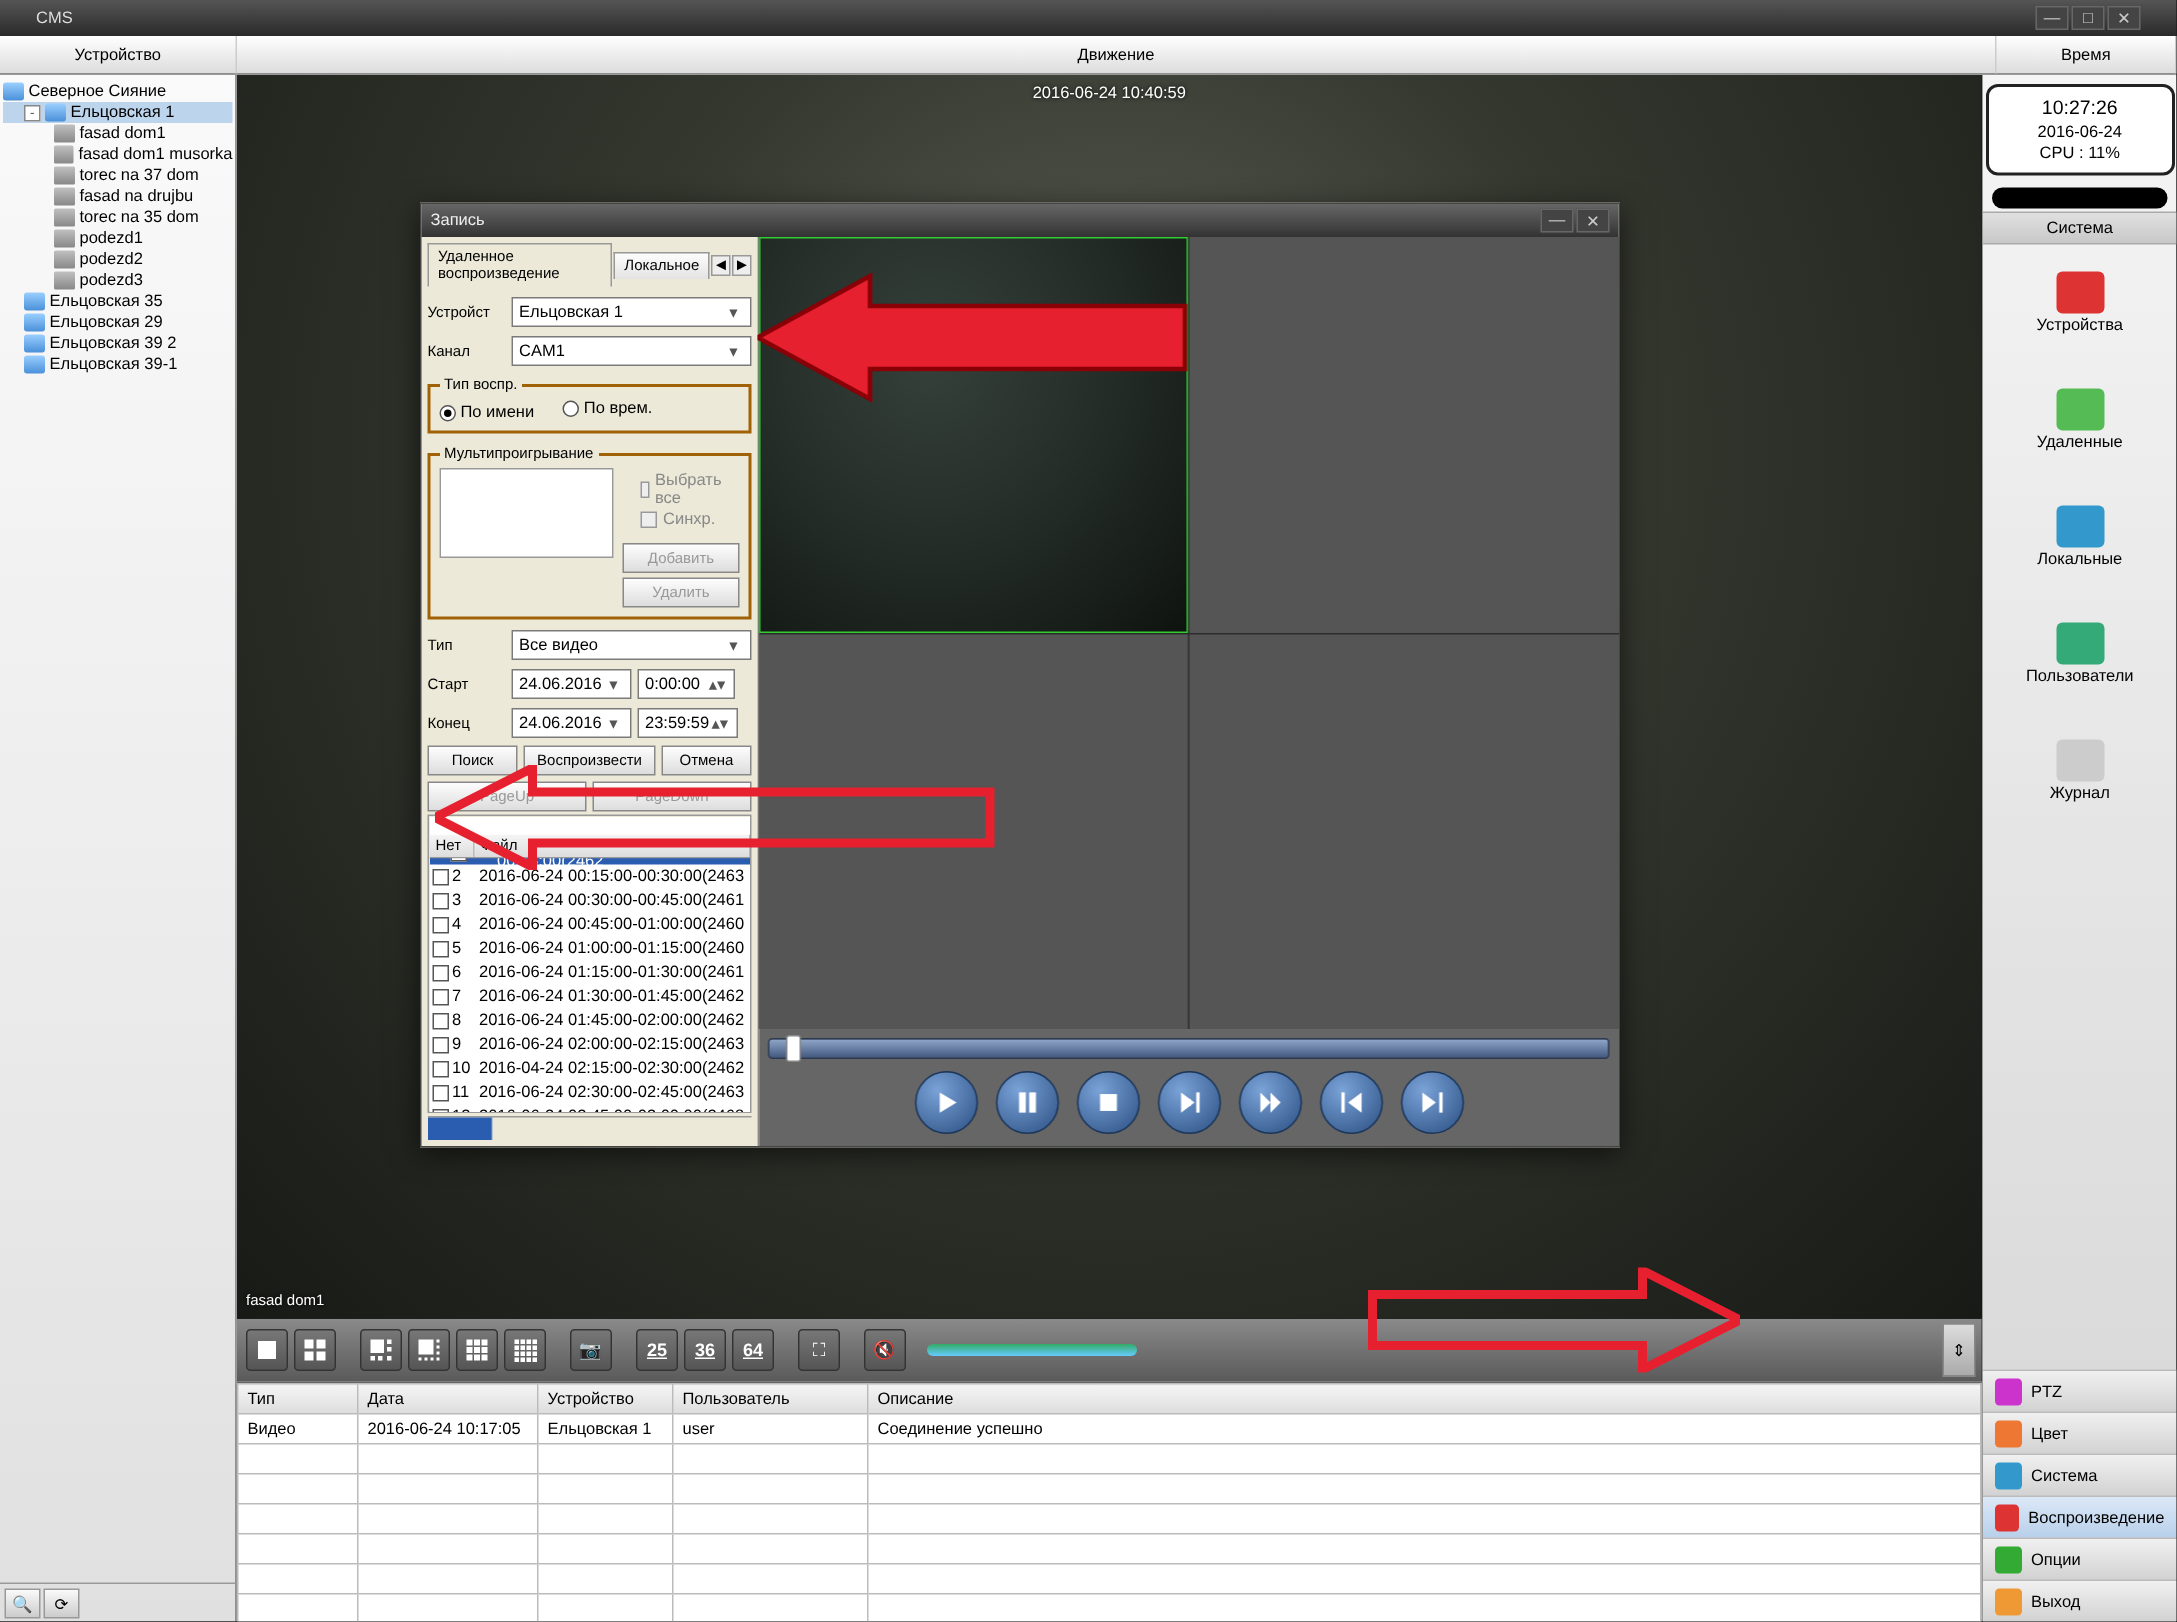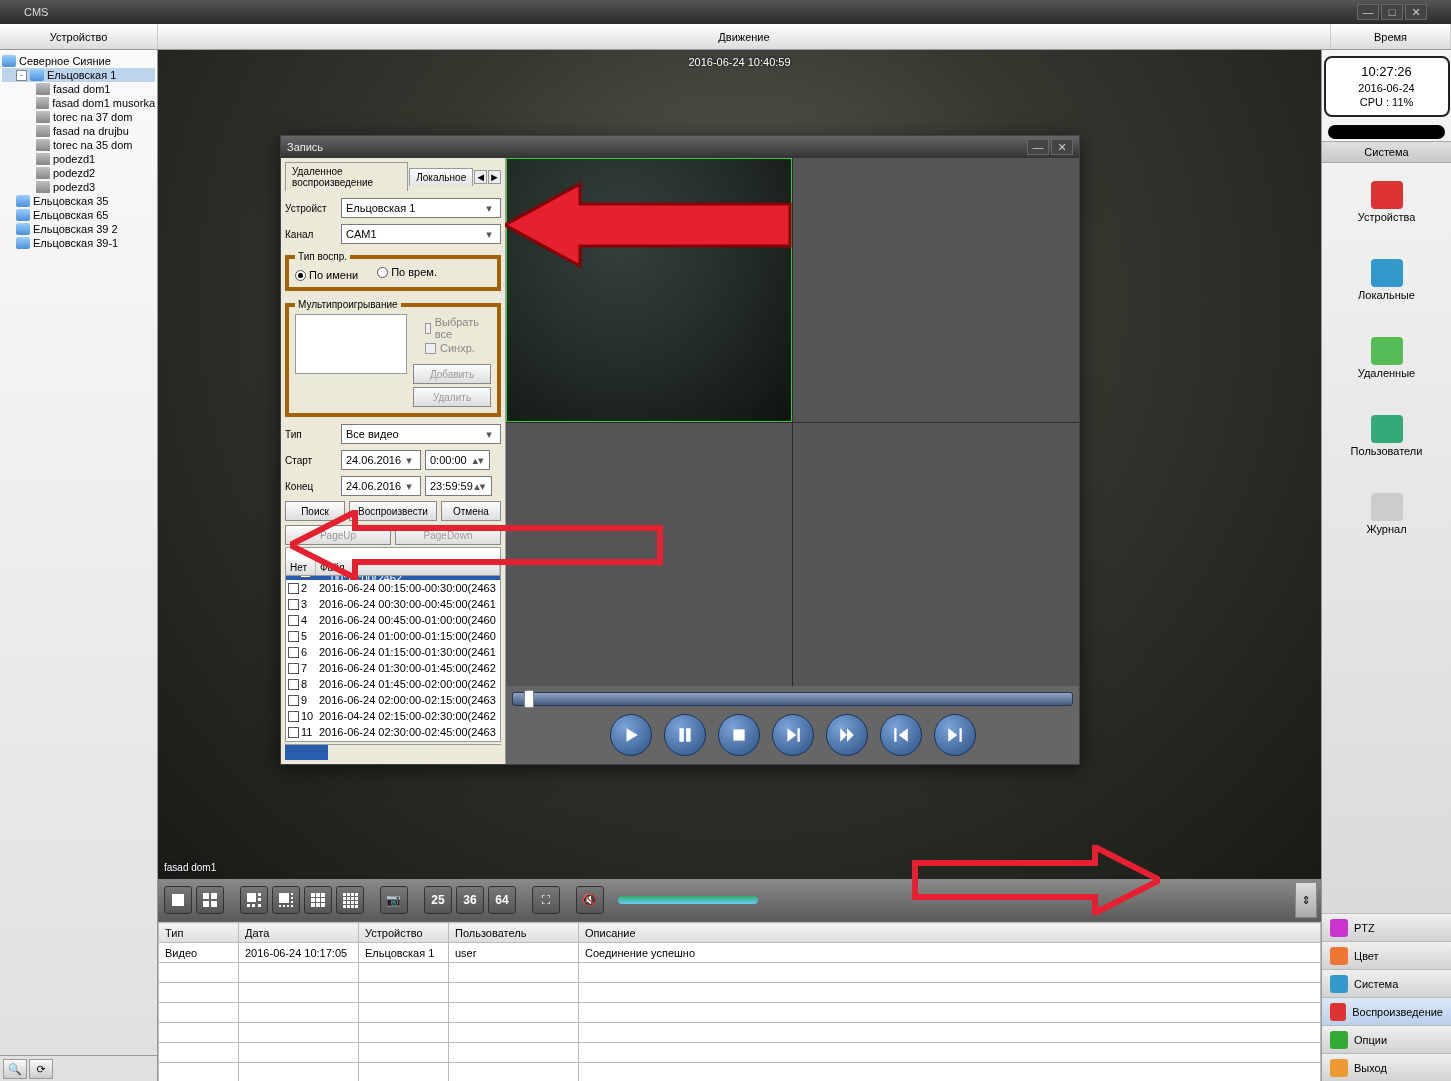--- a/index.html
+++ b/index.html
@@ -29,21 +29,21 @@
   
   .center { flex:1; display:flex; flex-direction:column; background:#000; min-width:0; position:relative; }
   .video-area { flex:1; position:relative; background:#000; }
   .cam-main { position:absolute; left:0; top:0; width:100%; height:100%; background: radial-gradient(ellipse at 50% 30%, #5a5f55 0%, #35382f 40%, #181a16 100%); }
   .cam-label { position:absolute; left:6px; bottom:6px; color:#fff; font-size:10px; text-shadow:0 0 3px #000; }
   .cam-time { position:absolute; left:50%; top:6px; transform:translateX(-50%); color:#fff; font-size:11px; text-shadow:0 0 3px #000; }
 
   .toolbar { height:42px; background: linear-gradient(#8a8a8a,#5a5a5a); display:flex; align-items:center; padding:0 6px; gap:4px; }
   .tb { width:28px; height:28px; background: linear-gradient(#777,#555); border:1px solid #333; border-radius:3px; color:#fff; display:flex; align-items:center; justify-content:center; font-size:12px; cursor:pointer; }
   .tb svg { width:16px; height:16px; }
-  .tbnum { color:#fff; font-weight:bold; }
+  .tbnum { color:#fff; font-weight:bold;text-decoration:underline; }
   .vol { flex:0 0 140px; height:8px; background:linear-gradient(#3a6,#6cf); border-radius:4px; margin-left:10px; }
   .toolpull { position:absolute; right:4px; width:22px; height:36px; background:linear-gradient(#ddd,#aaa); border:1px solid #888; display:flex; align-items:center; justify-content:center; }
 
   .log { height:160px; background:#fff; border-top:1px solid #666; overflow:hidden; }
   .log table { width:100%; border-collapse:collapse; table-layout:fixed; }
   .log th, .log td { border:1px solid #bbb; padding:3px 6px; text-align:left; height:20px; background:#fff; }
   .log th { background: linear-gradient(#f5f5f5,#ddd); font-weight:normal; }
   .log tr.empty td { color:transparent; }
 
   
@@ -64,21 +64,21 @@
   .dlg-body { flex:1; display:flex; min-height:0; }
   .dlg-left { width:225px; border-right:1px solid #999; padding:4px; display:flex; flex-direction:column; }
   .tabs { display:flex; gap:1px; margin-bottom:4px; align-items:center; }
   .tab { padding:3px 6px; background:linear-gradient(#fdfdfd,#e3e3e3); border:1px solid #999; border-bottom:none; font-size:10px; cursor:pointer; }
   .tab.sel { background:#ece9d8; }
   .arrow { width:14px; height:14px; border:1px solid #999; background:#eee; text-align:center; line-height:12px; cursor:pointer; }
   .frow { display:flex; align-items:center; gap:4px; margin:3px 0; }
   .flabel { width:52px; font-size:10px; }
   .fselect { flex:1; height:20px; border:1px solid #7a7a7a; background:#fff; padding:0 4px; display:flex; align-items:center; justify-content:space-between; }
   .fselect .dd { width:14px; text-align:center; color:#555; }
-  fieldset { border:4px solid #a16207; padding:4px 6px 6px; margin:4px 0; }
+  fieldset { border:2px solid #a16207; padding:4px 6px 6px; margin:4px 0; }
   legend { font-size:10px; padding:0 3px; }
   .radio { display:inline-flex; align-items:center; gap:3px; margin-right:16px; font-size:10px; }
   .radio .dot { width:11px; height:11px; border:1px solid #555; border-radius:50%; background:#fff; display:flex; align-items:center; justify-content:center; }
   .radio.sel .dot::after { content:""; width:5px; height:5px; background:#000; border-radius:50%; }
   .mlist { height:60px; background:#fff; border:1px solid #999; margin-bottom:4px; }
   .chk { display:flex; align-items:center; gap:4px; font-size:10px; color:#888; margin:2px 12px; }
   .chk .box { width:11px; height:11px; border:1px solid #999; background:#eee; }
   .btn { height:20px; padding:0 8px; background:linear-gradient(#fdfdfd,#ddd); border:1px solid #888; font-size:10px; cursor:pointer; }
   .btn.dis { color:#999; }
   .btnrow { display:flex; gap:4px; justify-content:flex-end; margin:2px 0; }
@@ -173,21 +173,21 @@
               <span>podezd3</span>
             </div>
           </div>
         <div id="otherlist">
             <div class="tnode i1">
               <span class="ticon s"></span>
               <span>Ельцовская 35</span>
             </div>
             <div class="tnode i1">
               <span class="ticon s"></span>
-              <span>Ельцовская 65</span>
+              <span>Ельцовская 29</span>
             </div>
             <div class="tnode i1">
               <span class="ticon s"></span>
               <span>Ельцовская 39 2</span>
             </div>
             <div class="tnode i1">
               <span class="ticon s"></span>
               <span>Ельцовская 39-1</span>
             </div>
           </div>
@@ -372,26 +372,26 @@
         <div>CPU : 11%</div>
       </div>
       <div class="blackbar"></div>
       <div class="rhead">Система</div>
       <div id="ritems">
           <div class="ritem">
             <div class="ricon" style="background:#d33"></div>
             <div>Устройства</div>
           </div>
           <div class="ritem">
+            <div class="ricon" style="background:#5b5"></div>
+            <div>Удаленные</div>
+          </div>
+          <div class="ritem">
             <div class="ricon" style="background:#39c"></div>
             <div>Локальные</div>
-          </div>
-          <div class="ritem">
-            <div class="ricon" style="background:#5b5"></div>
-            <div>Удаленные</div>
           </div>
           <div class="ritem">
             <div class="ricon" style="background:#3a7"></div>
             <div>Пользователи</div>
           </div>
           <div class="ritem">
             <div class="ricon" style="background:#ccc"></div>
             <div>Журнал</div>
           </div>
         </div>

